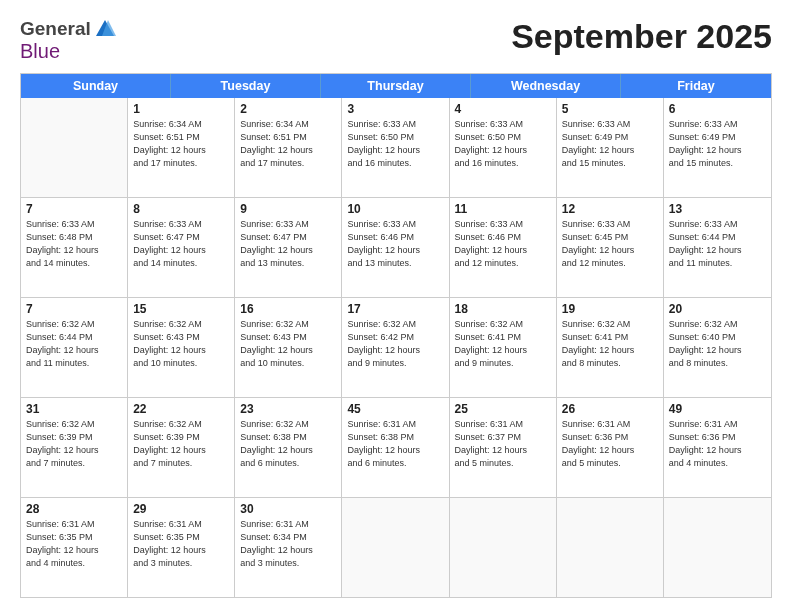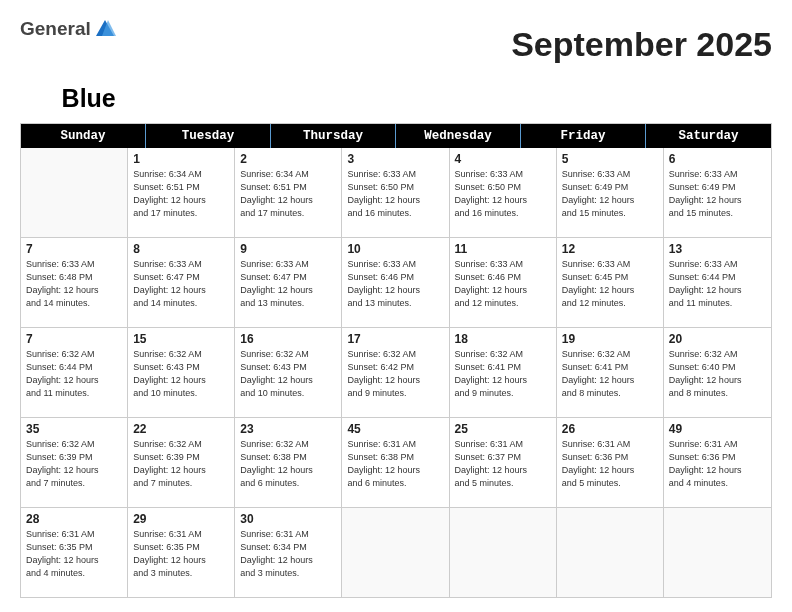--- a/index.html
+++ b/index.html
@@ -19,64 +19,61 @@
     }
     .header {
       display: flex;
       justify-content: space-between;
       align-items: flex-start;
       margin-bottom: 10px;
     }
     .logo {
       display: flex;
       flex-direction: column;
-      align-items: flex-end;
-      gap: 44px;
+      align-items: flex-start;
     }
     .logo-text {
       display: flex;
       align-items: center;
       font-size: 20px;
       font-weight: bold;
       color: #333;
       line-height: 1.1;
     }
     .logo-general { color: #444; font-size: 19px; font-weight: bold; }
-    .logo-blue { color: #000000; font-size: 25px; font-weight: bold; }
+    .logo-blue { color: #701a75; font-size: 20px; font-weight: normal; }
     .logo-icon {
       width: 22px;
       height: 22px;
       margin-left: 3px;
     }
     .title-section {
       text-align: right;
-      margin-top: 8px;
     }
     .month-title {
       font-size: 34px;
       font-weight: bold;
       color: #222;
       line-height: 1.1;
     }
     .subtitle {
       font-size: 15px;
       color: #444;
       font-weight: normal;
     }
     .calendar {
       flex: 1;
       display: flex;
       flex-direction: column;
       border: 1px solid #ccc;
     }
     .cal-header {
       display: grid;
-      grid-template-columns: repeat(6, 1fr);
-      background: #000000;
-      font-family: Liberation Mono, monospace;
+      grid-template-columns: repeat(5, 1fr);
+      background: #3b82f6;
     }
     .cal-header-cell {
       color: white;
       text-align: center;
       font-size: 12.5px;
       font-weight: bold;
       padding: 5px 4px;
       border-right: 1px solid #5a9ad0;
     }
     .cal-header-cell:last-child { border-right: none; }
@@ -137,21 +134,20 @@
     </div>
   </div>
 
   <div class="calendar">
     <div class="cal-header">
       <div class="cal-header-cell">Sunday</div>
       <div class="cal-header-cell">Tuesday</div>
       <div class="cal-header-cell">Thursday</div>
       <div class="cal-header-cell">Wednesday</div>
       <div class="cal-header-cell">Friday</div>
-      <div class="cal-header-cell">Saturday</div>
     </div>
     <div class="cal-body" id="cal-body">
     <div class="cal-row">
           <div class="cal-cell empty"></div>
           <div class="cal-cell">
             <span class="day-num">1</span>
             <div class="cell-text" style="white-space: pre-line;">Sunrise: 6:34 AM
 Sunset: 6:51 PM
 Daylight: 12 hours
 and 17 minutes.</div>
@@ -289,21 +285,21 @@
           <div class="cal-cell">
             <span class="day-num">20</span>
             <div class="cell-text" style="white-space: pre-line;">Sunrise: 6:32 AM
 Sunset: 6:40 PM
 Daylight: 12 hours
 and 8 minutes.</div>
           </div>
         </div>
         <div class="cal-row">
           <div class="cal-cell">
-            <span class="day-num">35</span>
+            <span class="day-num">31</span>
             <div class="cell-text" style="white-space: pre-line;">Sunrise: 6:32 AM
 Sunset: 6:39 PM
 Daylight: 12 hours
 and 7 minutes.</div>
           </div>
           <div class="cal-cell">
             <span class="day-num">22</span>
             <div class="cell-text" style="white-space: pre-line;">Sunrise: 6:32 AM
 Sunset: 6:39 PM
 Daylight: 12 hours

